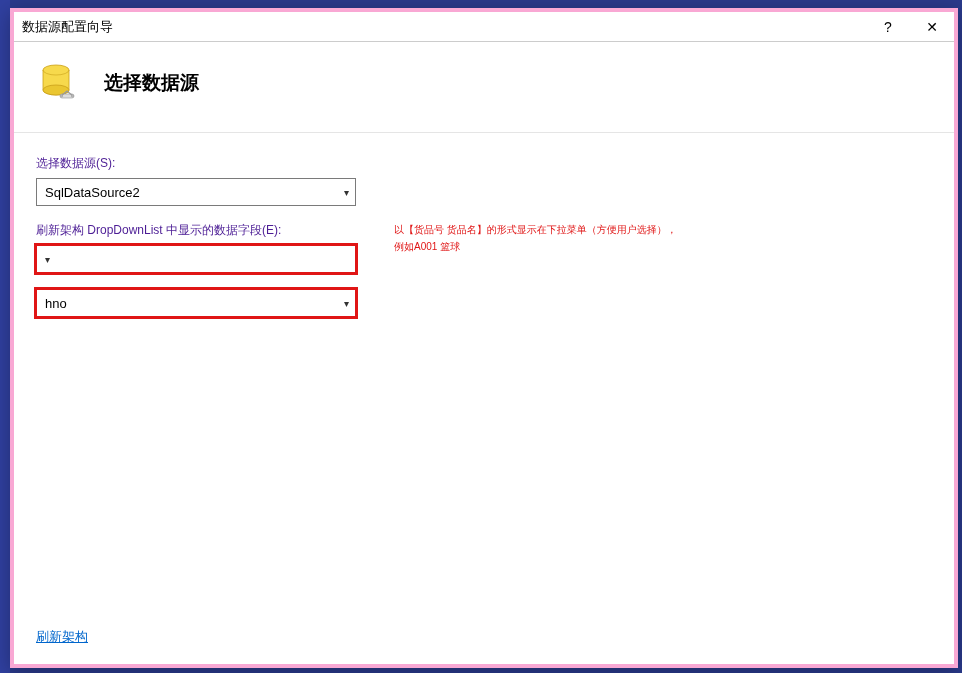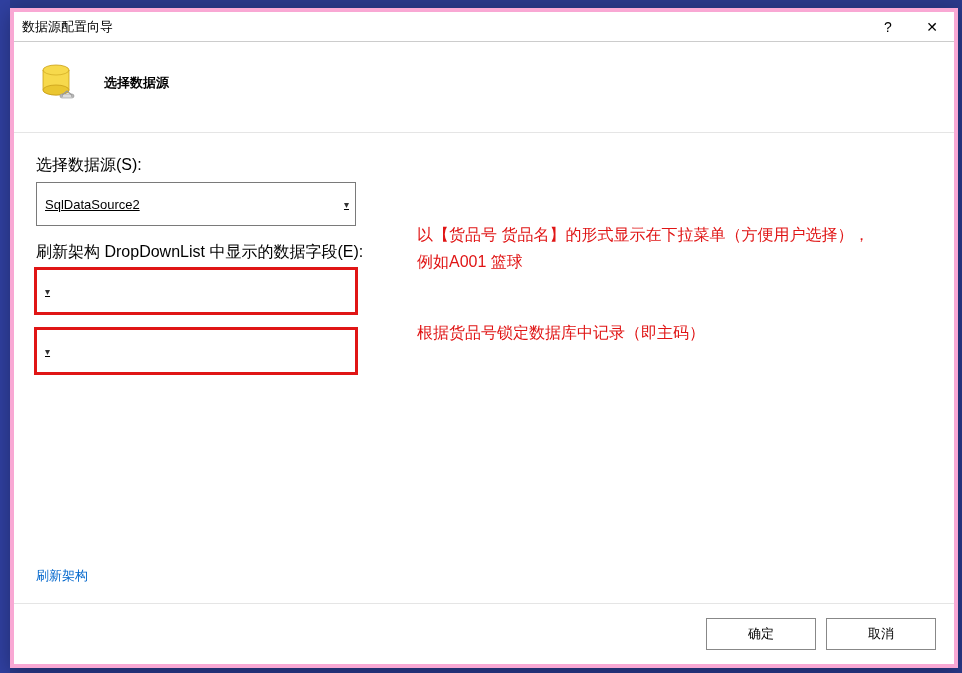--- a/index.html
+++ b/index.html
@@ -62,83 +62,82 @@
       padding: 20px 20px 28px 20px;
     }
     .header-icon {
       width: 42px;
       height: 42px;
       margin-right: 24px;
       margin-left: 4px;
       position: relative;
     }
     .header-title {
-      font-size: 13px;
+      font-size: 19px;
       font-weight: bold;
       color: #000;
     }
 
     .divider {
       height: 1px;
       background: #e5e5e5;
       margin: 0;
     }
 
     .content {
       padding: 22px 22px 10px 22px;
       flex: 1;
       position: relative;
     }
 
     .field-block {
       margin-bottom: 16px;
     }
     .field-label {
-      font-size: 16px;
-      color: #000000;
+      font-size: 12px;
+      color: #4c1d95;
       margin-bottom: 6px;
     }
     .combobox {
       width: 320px;
-      height: 44px;
+      height: 28px;
       border: 1px solid #7a7a7a;
       background: #fff;
       display: flex;
       align-items: center;
       padding: 0 6px 0 8px;
       font-size: 13px;
       color: #000;
       cursor: pointer;
       position: relative;
-      text-decoration: underline;
     }
     .combobox .combo-value { flex: 1; }
     .combobox .chevron {
       font-size: 10px;
       color: #333;
     }
     .combobox.highlighted {
       outline: 3px solid #e01515;
       outline-offset: -1px;
     }
 
     .annot {
       position: absolute;
       left: 380px;
-      font-size: 16px;
+      font-size: 10px;
       color: #e01515;
       line-height: 1.7;
       white-space: nowrap;
-      margin-left: 23px;
     }
     .annot1 { top: 88px; }
     .annot2 { top: 186px; }
 
     .link-refresh {
       color: #0066cc;
+      text-decoration: underline;
       cursor: pointer;
       font-size: 13px;
       position: absolute;
       left: 22px;
       bottom: 18px;
     }
 
     .footer {
       border-top: 1px solid #e5e5e5;
       padding: 14px 18px;
@@ -207,34 +206,26 @@
 
     <div class="field-block">
       <div class="field-label">刷新架构 DropDownList 中显示的数据字段(E):</div>
       <div class="combobox highlighted">
         <span class="chevron">▾</span>
       </div>
     </div>
 
     <div class="field-block">
       <div class="combobox highlighted">
+        <span class="combo-value">hno</span>
         <span class="chevron">▾</span>
       </div>
     </div>
 
     <div class="annot annot1" style="white-space: pre-line;">以【货品号 货品名】的形式显示在下拉菜单（方便用户选择），
 例如A001 篮球</div>
-    <div class="annot annot2">根据货品号锁定数据库中记录（即主码）</div>
 
     <a class="link-refresh">刷新架构</a>
 
   </div>
 
-  <div class="footer">
-    <div class="btn">
-      <span>确定</span>
-    </div>
-    <div class="btn">
-      <span>取消</span>
-    </div>
-  </div>
 
 </div>
 
 </body></html>

